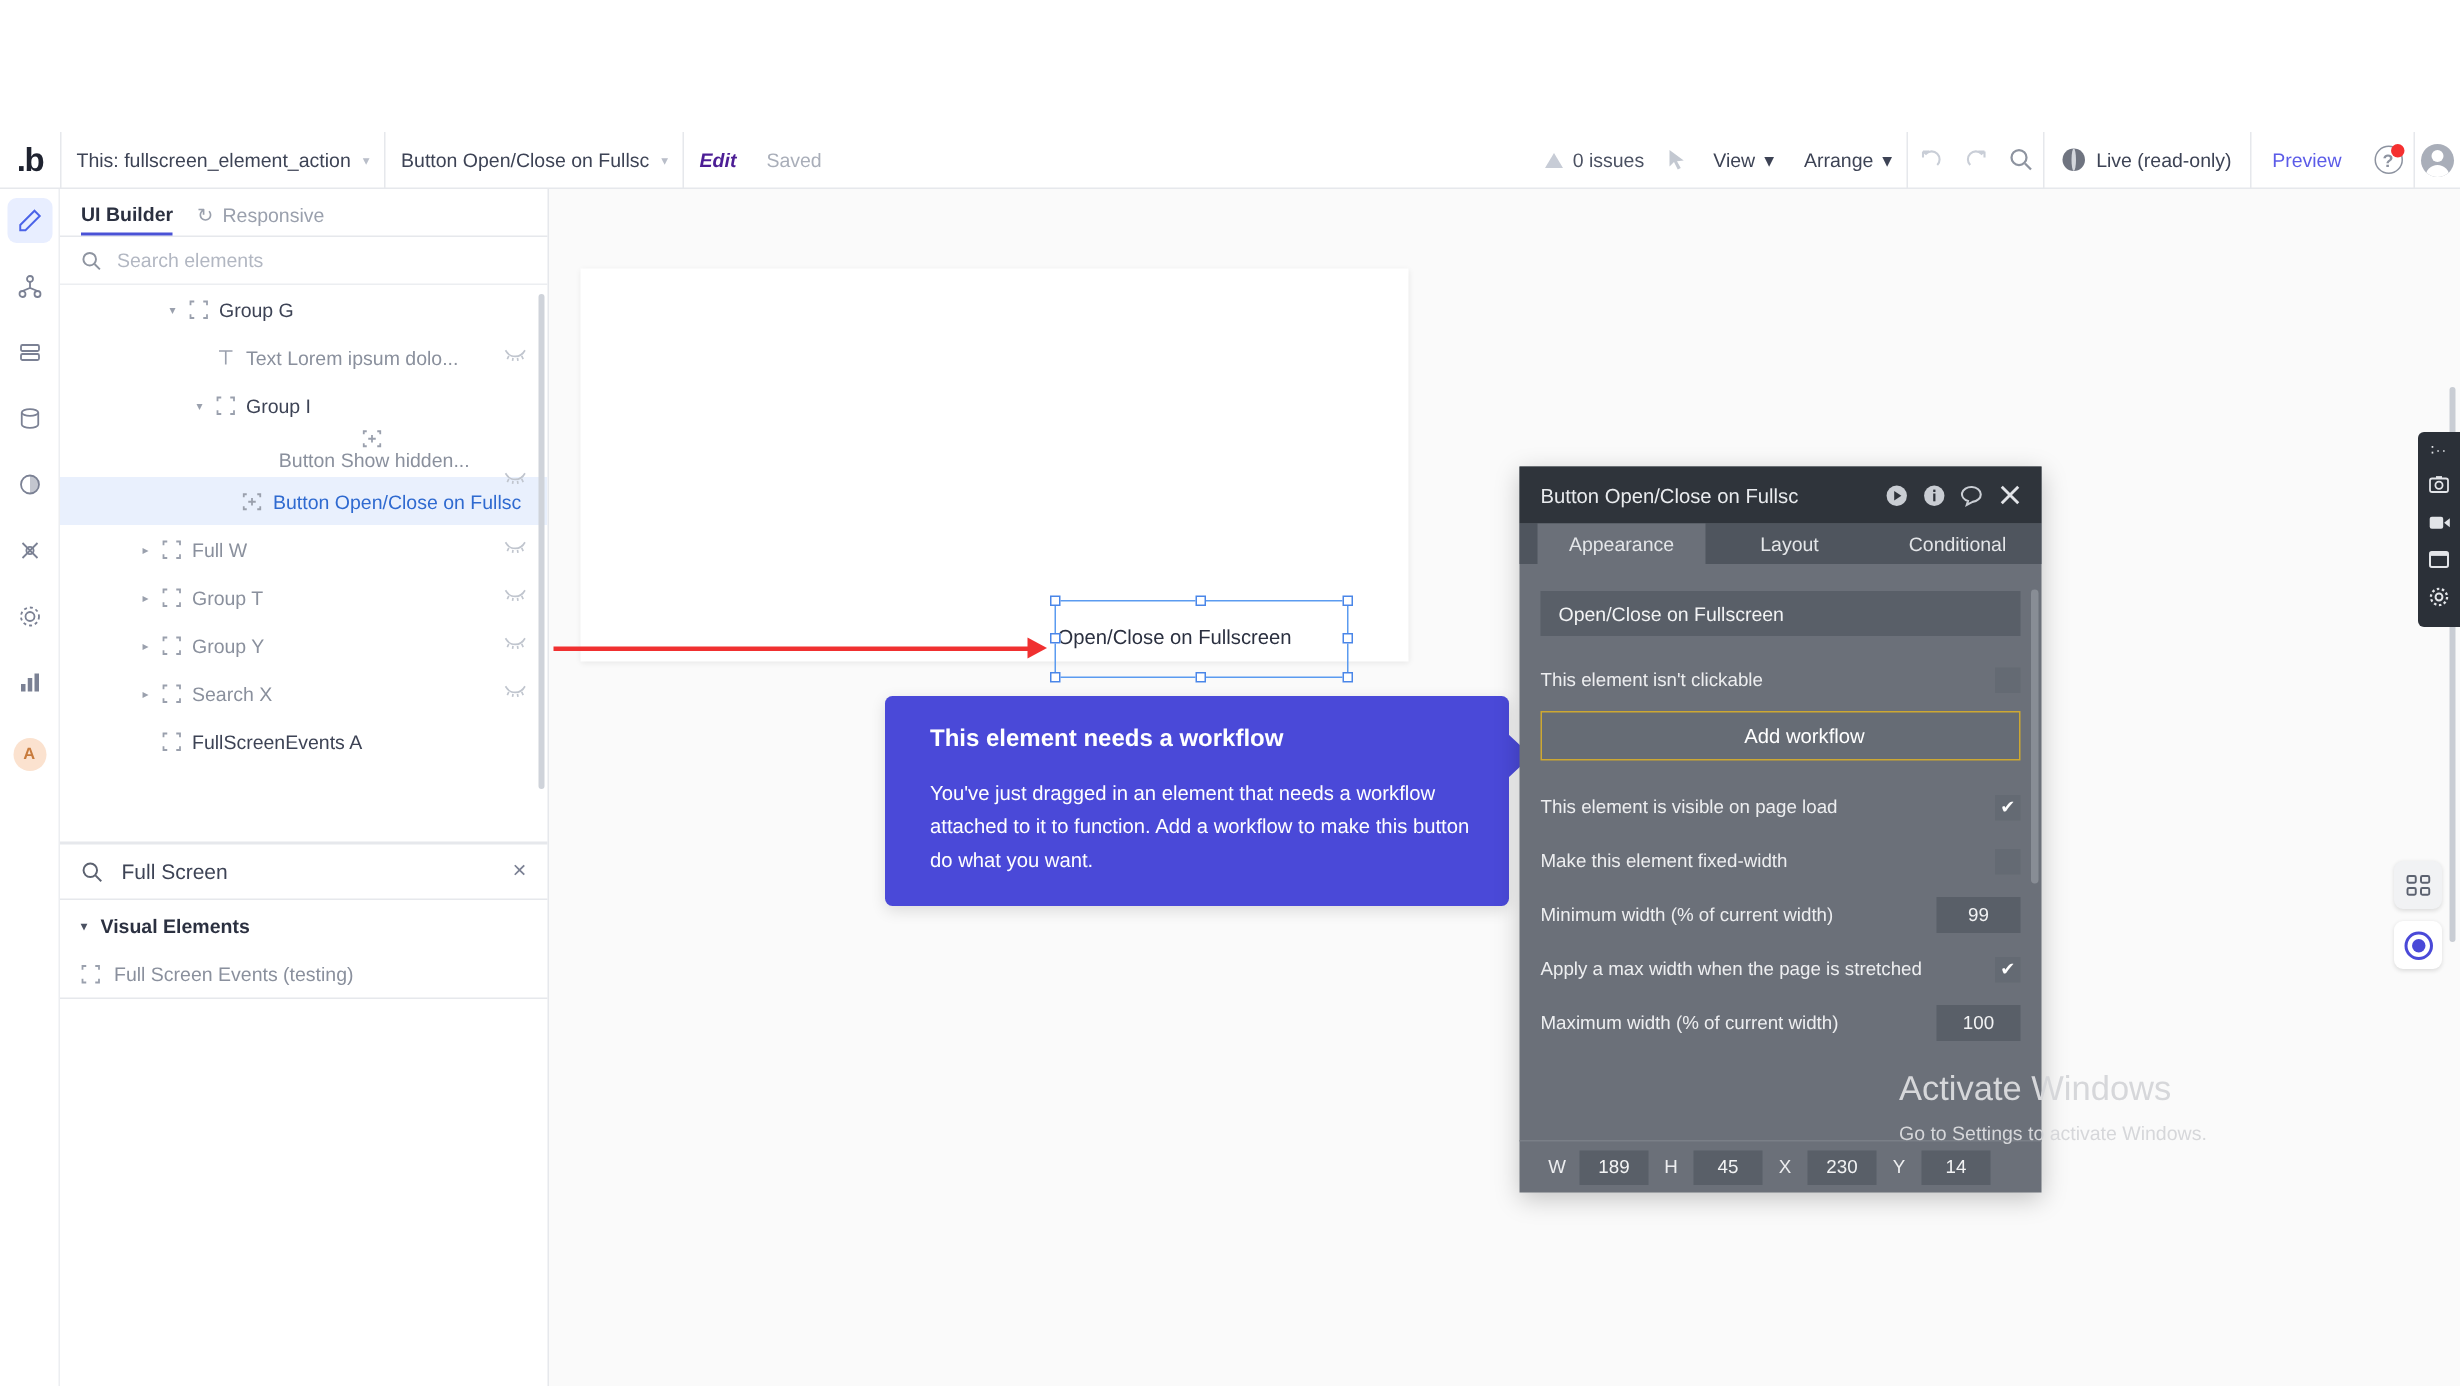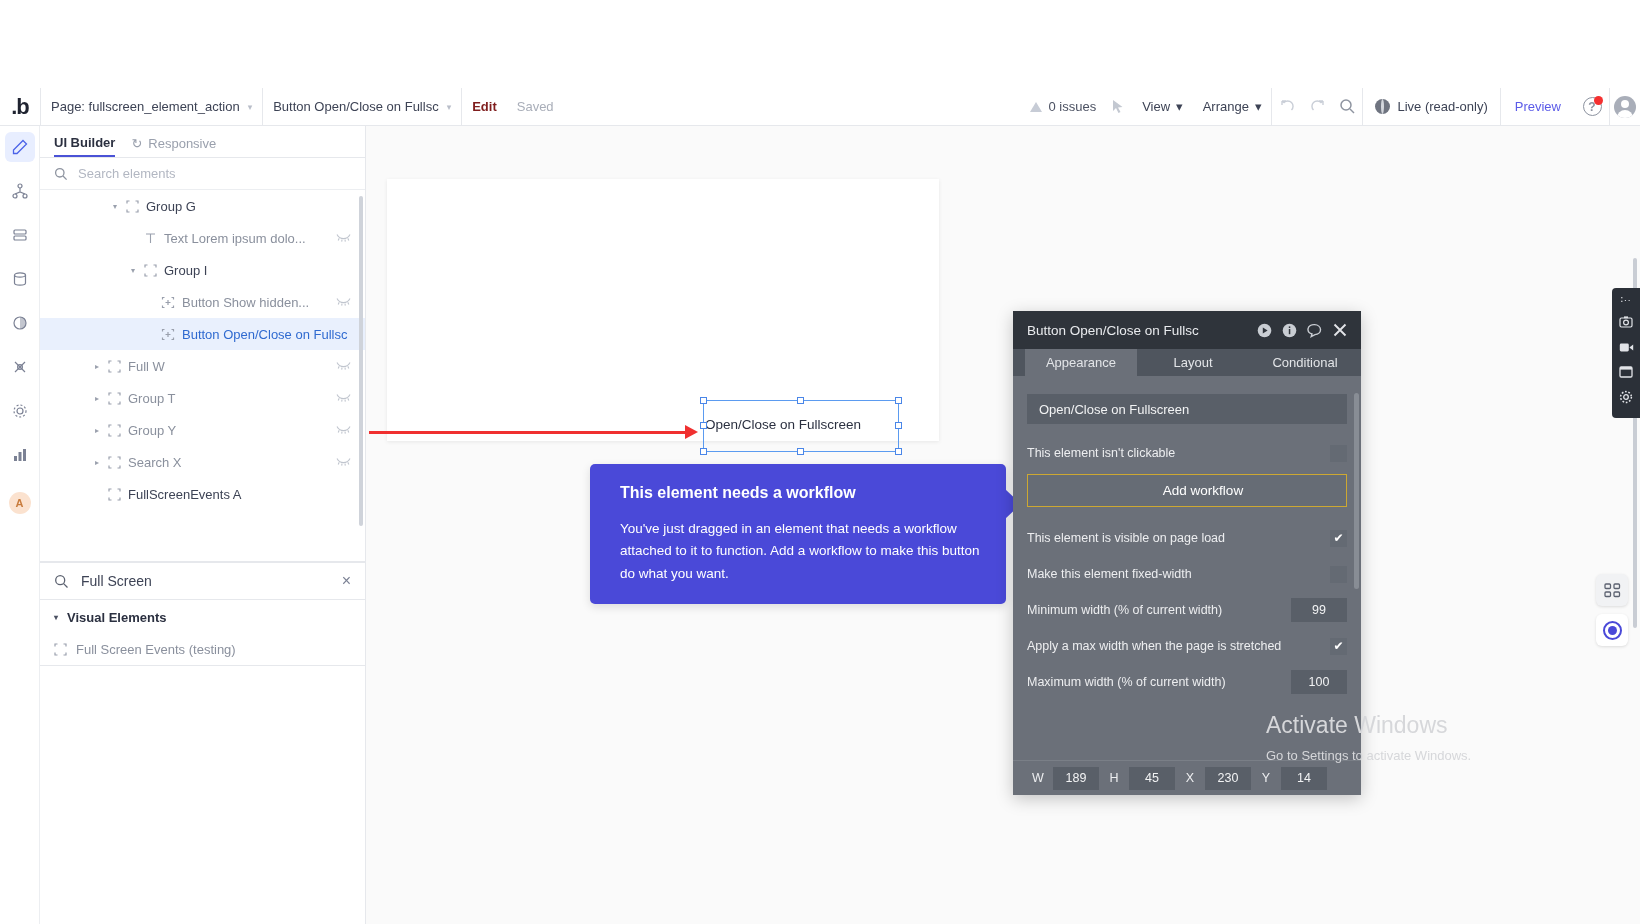--- a/index.html
+++ b/index.html
@@ -24,21 +24,21 @@
   .tb-sep { width:1px; height:38px; background:#e6e8ec; }
   .tb-select {
     display:flex; align-items:center; height:38px; padding:0 10px 0 10px; gap:8px;
     font-size:13px; color:#3d4355; white-space:nowrap;
   }
   .tb-select .caret { color:#b9bec9; font-size:9px; }
   .tb-btn {
     display:flex; align-items:center; height:38px; padding:0 10px; gap:6px;
     font-size:13px; color:#3d4355; white-space:nowrap;
   }
-  .tb-btn.bold { font-weight:700; color:#7f1d1d; }
+  .tb-btn.bold { font-weight:700; color:#4c1d95;font-style:italic; }
   .tb-muted { font-size:13px; color:#a9aeb9; padding:0 10px; }
   .tb-spacer { flex: 1 1 auto; }
   .tb-icon {
     display:flex; align-items:center; justify-content:center;
     width:30px; height:38px; color:#b9bec9;
   }
   .issues {
     display:flex; align-items:center; gap:6px; font-size:13px; color:#4b5162; padding:0 6px;
   }
   .warn-tri { width:0;height:0;border-left:6px solid transparent;border-right:6px solid transparent;border-bottom:10px solid #c7ccd6; }
@@ -231,21 +231,21 @@
 </style>
 </head>
 <body>
 
 <div id="app">
 
   <div class="topbar">
     <div class="logo-b">.b</div>
     <div class="tb-sep"></div>
     <div class="tb-select">
-      <span>Page: fullscreen_element_action</span>
+      <span>This: fullscreen_element_action</span>
       <span class="caret">▾</span>
     </div>
     <div class="tb-sep"></div>
     <div class="tb-select">
       <span>Button Open/Close on Fullsc</span>
       <span class="caret">▾</span>
     </div>
     <div class="tb-sep"></div>
     <div class="tb-btn bold">Edit</div>
     <div class="tb-muted">Saved</div>
@@ -400,21 +400,21 @@
           </div>
           <div class="trow strong" style="padding-left: 86px;">
             <span class="tw">▾</span>
             <span class="ticon">
               <svg width="13" height="13" viewBox="0 0 13 13">
                 <path d="M1 3.5 L1 1 L3.5 1 M9.5 1 L12 1 L12 3.5 M12 9.5 L12 12 L9.5 12 M3.5 12 L1 12 L1 9.5" fill="none" stroke="currentColor" stroke-width="1.2"></path>
               </svg>
             </span>
             <span class="tlabel">Group I</span>
           </div>
-          <div class="trow" style="padding-left: 104px;">
+          <div class="trow" style="padding-left: 104px; flex-direction: column;">
             <span class="tw"></span>
             <span class="ticon">
               <svg width="14" height="13" viewBox="0 0 14 13">
                 <path d="M1.5 3.5 L1.5 1.5 L3.5 1.5 M10.5 1.5 L12.5 1.5 L12.5 3.5 M12.5 9.5 L12.5 11.5 L10.5 11.5 M3.5 11.5 L1.5 11.5 L1.5 9.5" fill="none" stroke="currentColor" stroke-width="1.2"></path>
                 <path d="M7 4 L7 9 M4.5 6.5 L9.5 6.5" stroke="currentColor" stroke-width="1.2"></path>
               </svg>
             </span>
             <span class="tlabel">Button Show hidden...</span>
             <span class="teye"><svg width="15" height="9" viewBox="0 0 15 9">
                 <path d="M1 1.5 C4 7 11 7 14 1.5" fill="none" stroke="currentColor" stroke-width="1.1"></path>

